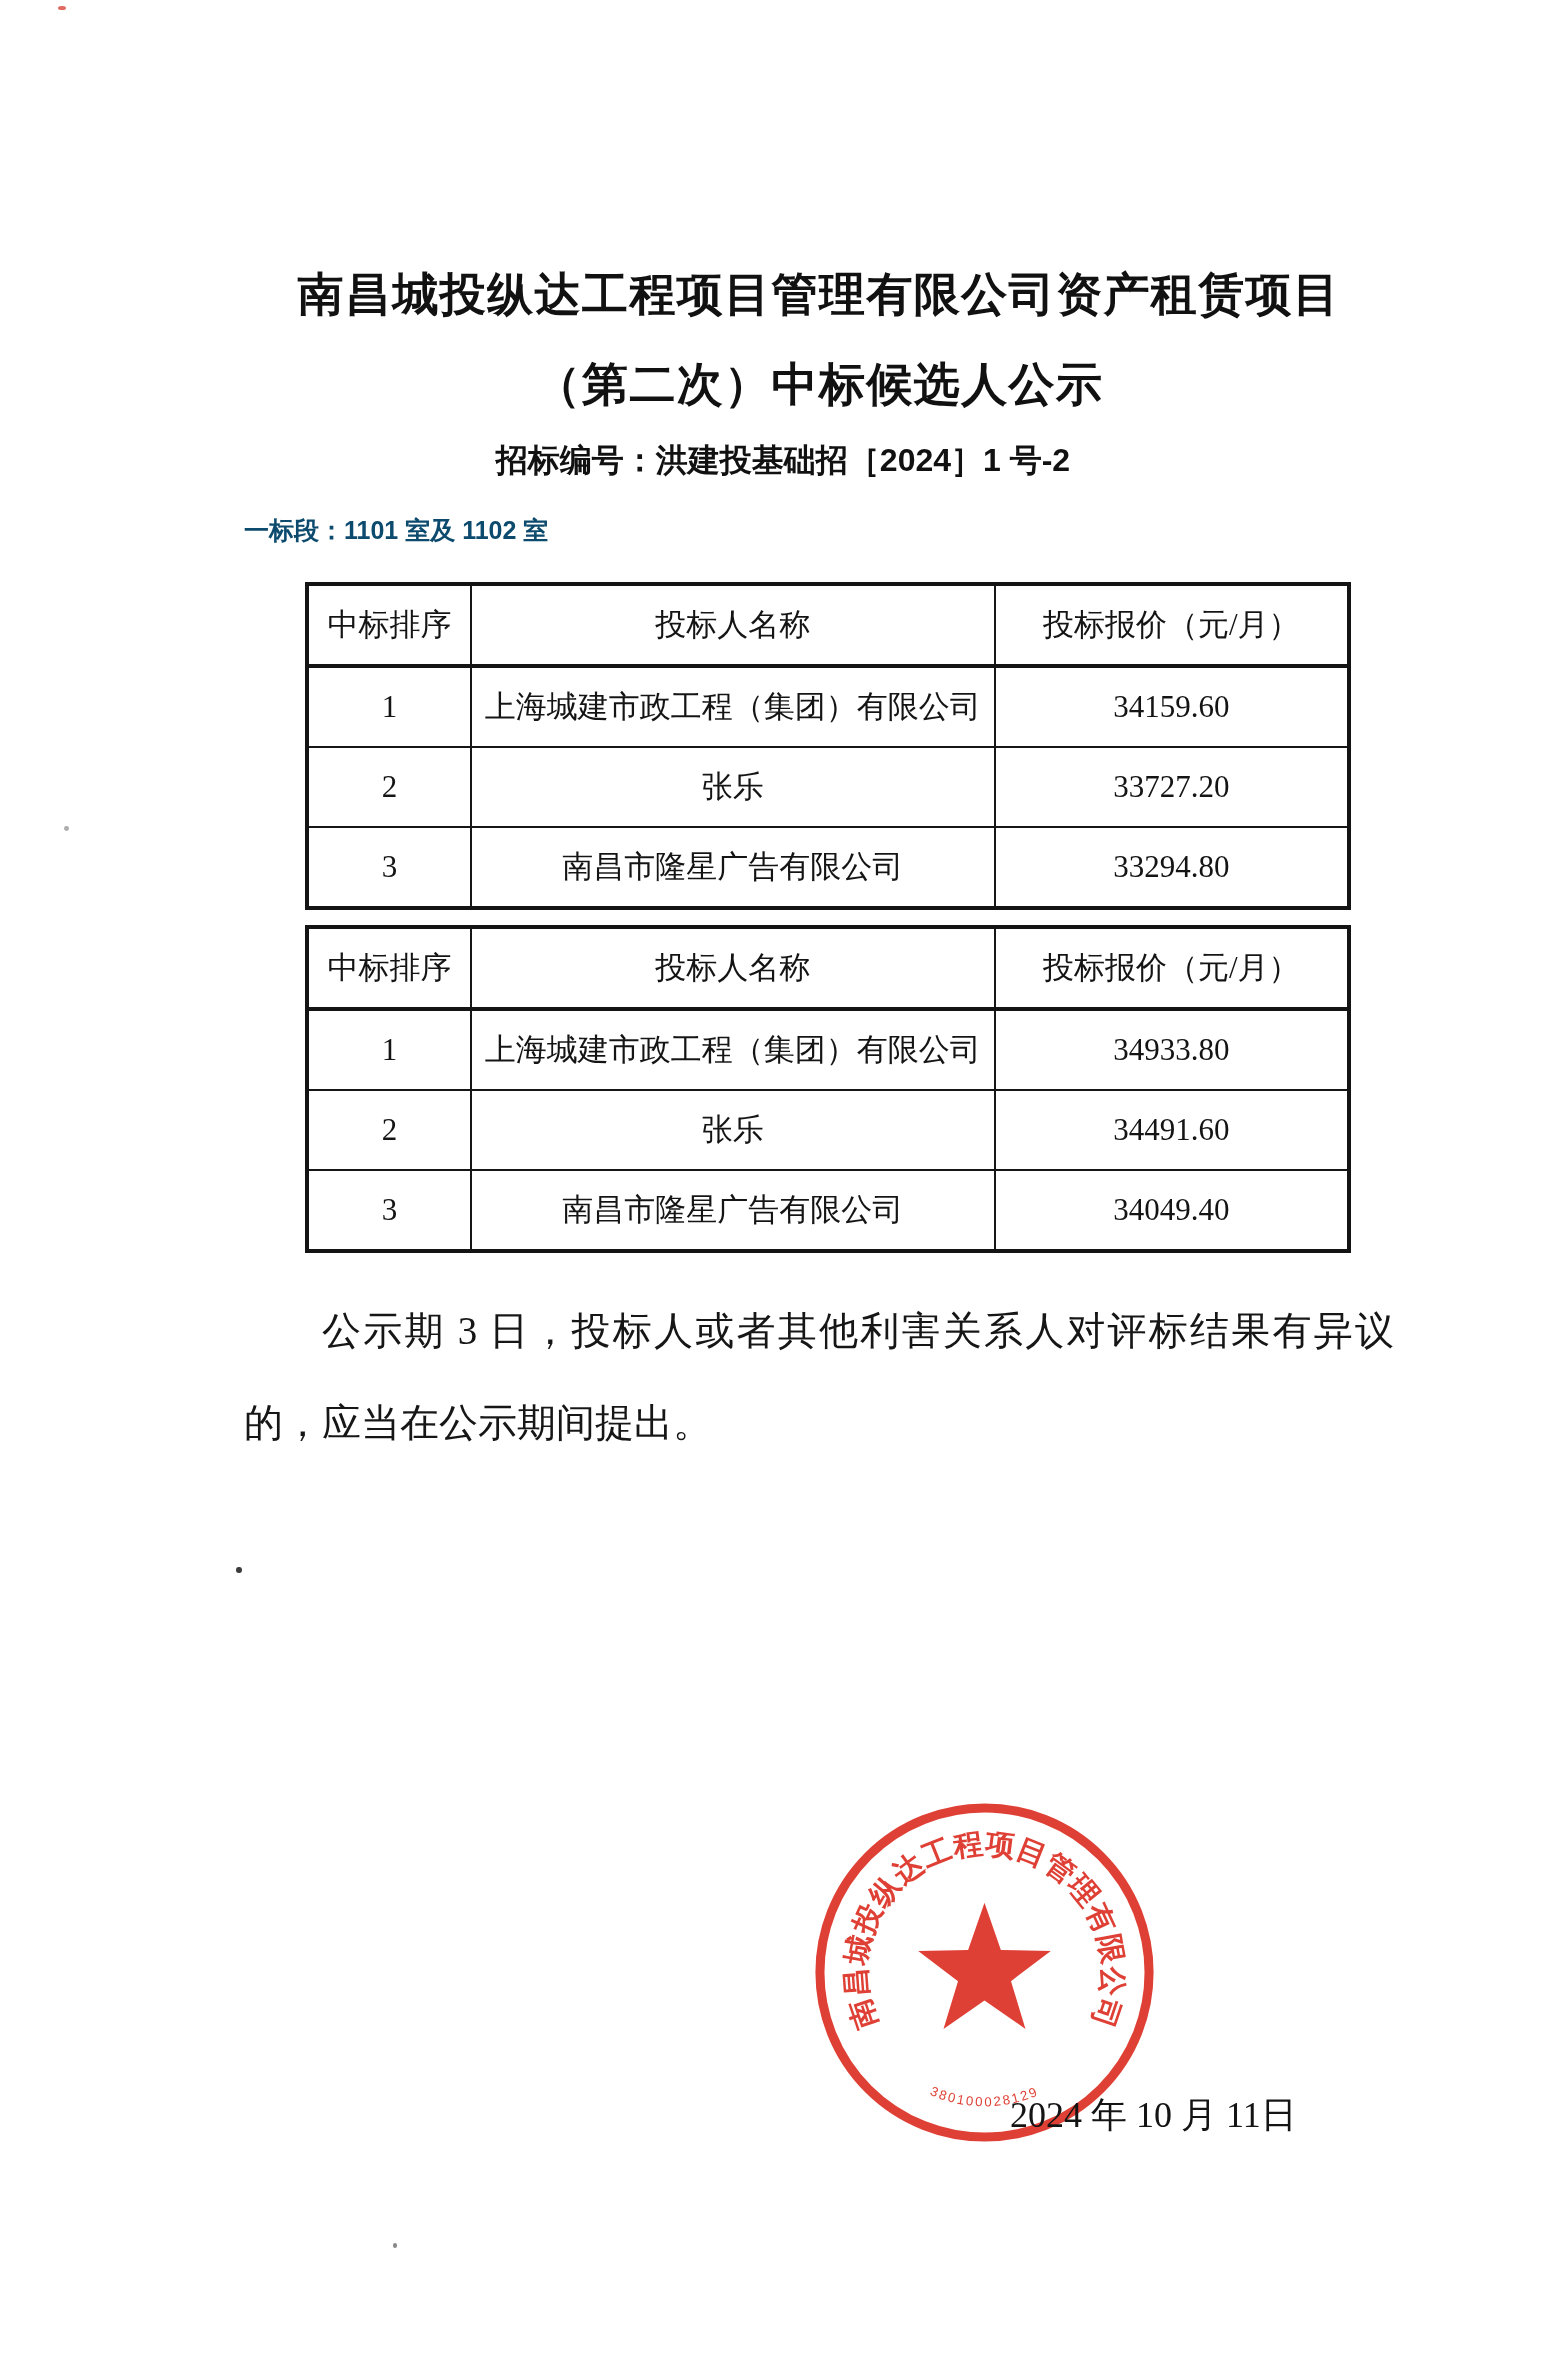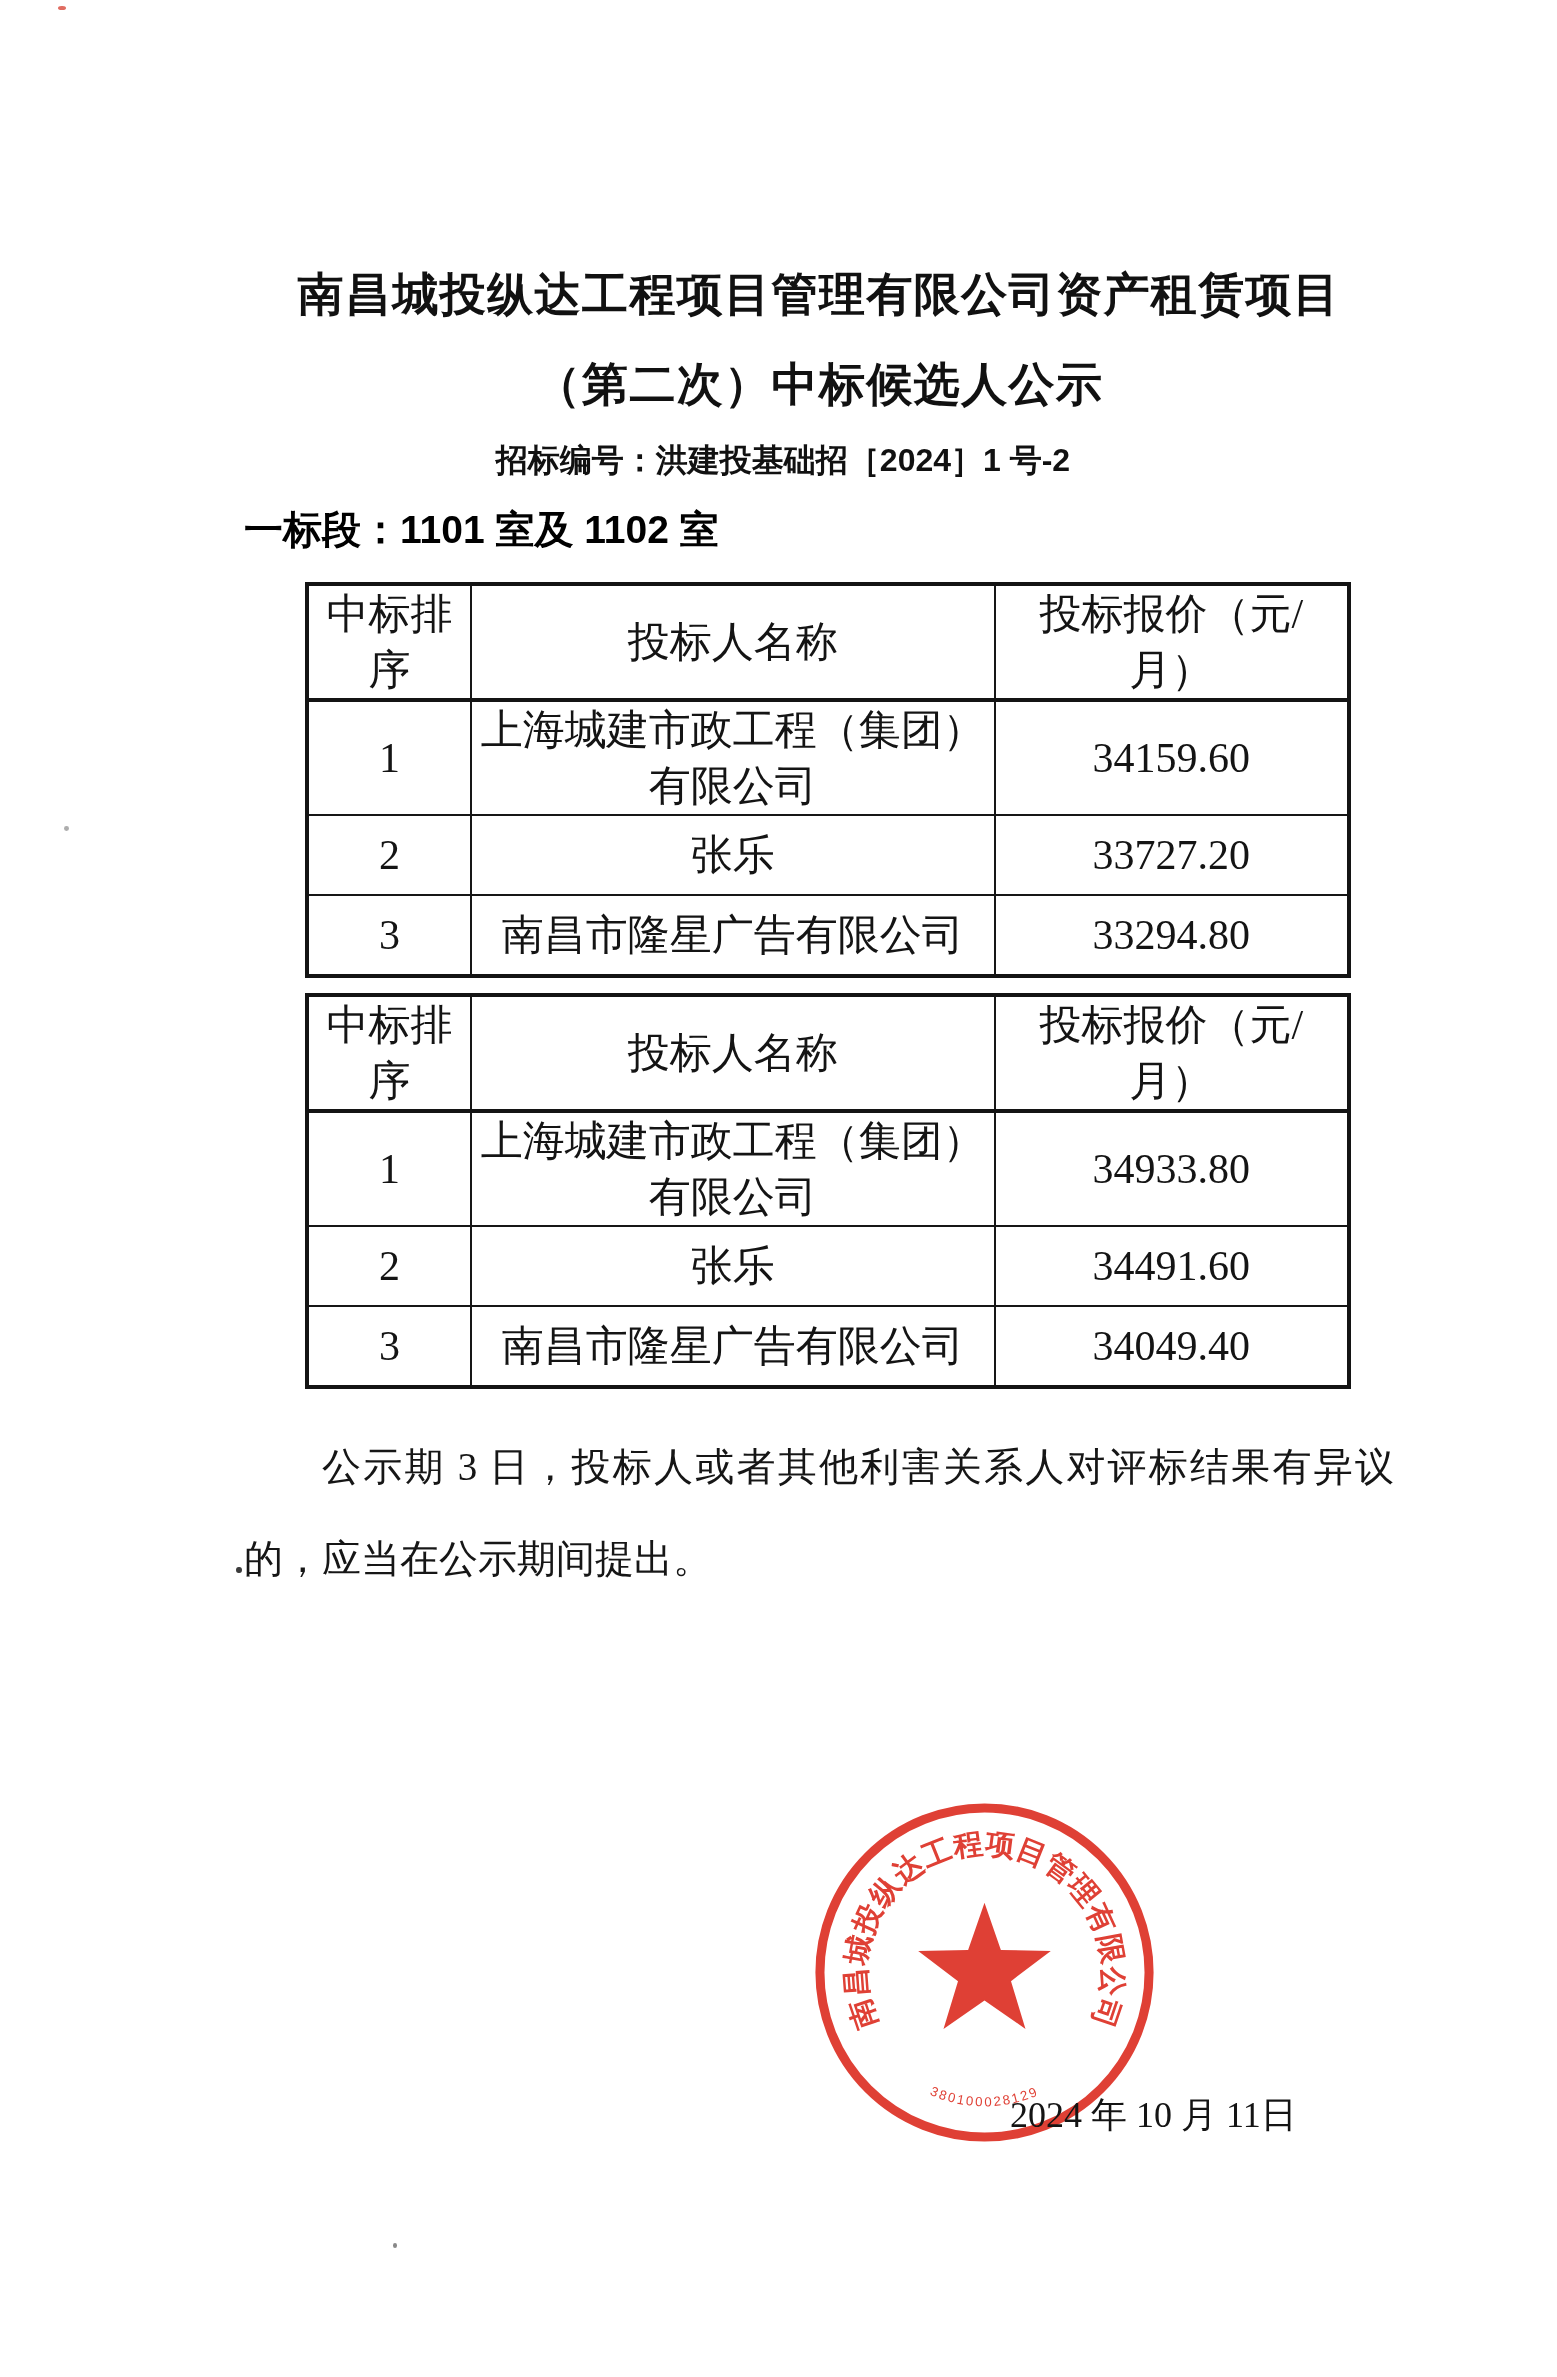--- a/index.html
+++ b/index.html
@@ -40,32 +40,32 @@
     font-size:39px;
     line-height:92px;
     text-align:justify;
     text-indent:2em;
     color:#161616;
   }
   .section-heading{
     margin-top:26px;
     font-family:"Liberation Sans","DejaVu Sans",sans-serif;
     font-weight:bold;
-    font-size:39px;
+    font-size:25px;
     line-height:44px;
-    color:#000000;
+    color:#0c4a6e;
   }
   .section-heading.second{margin-top:35px;}
   table.bid-table{
     margin-top:30.5px;
     margin-left:61px;
     width:1046px;
     border-collapse:collapse;
     table-layout:fixed;
-    font-size:42px;
+    font-size:31px;
     color:#141414;
   }
   table.bid-table.second{margin-top:15.2px;}
   .bid-table th,.bid-table td{
     border:2.8px solid #161616;
     height:78px;
     text-align:center;
     vertical-align:middle;
     font-weight:normal;
     padding:0 5.5px;

